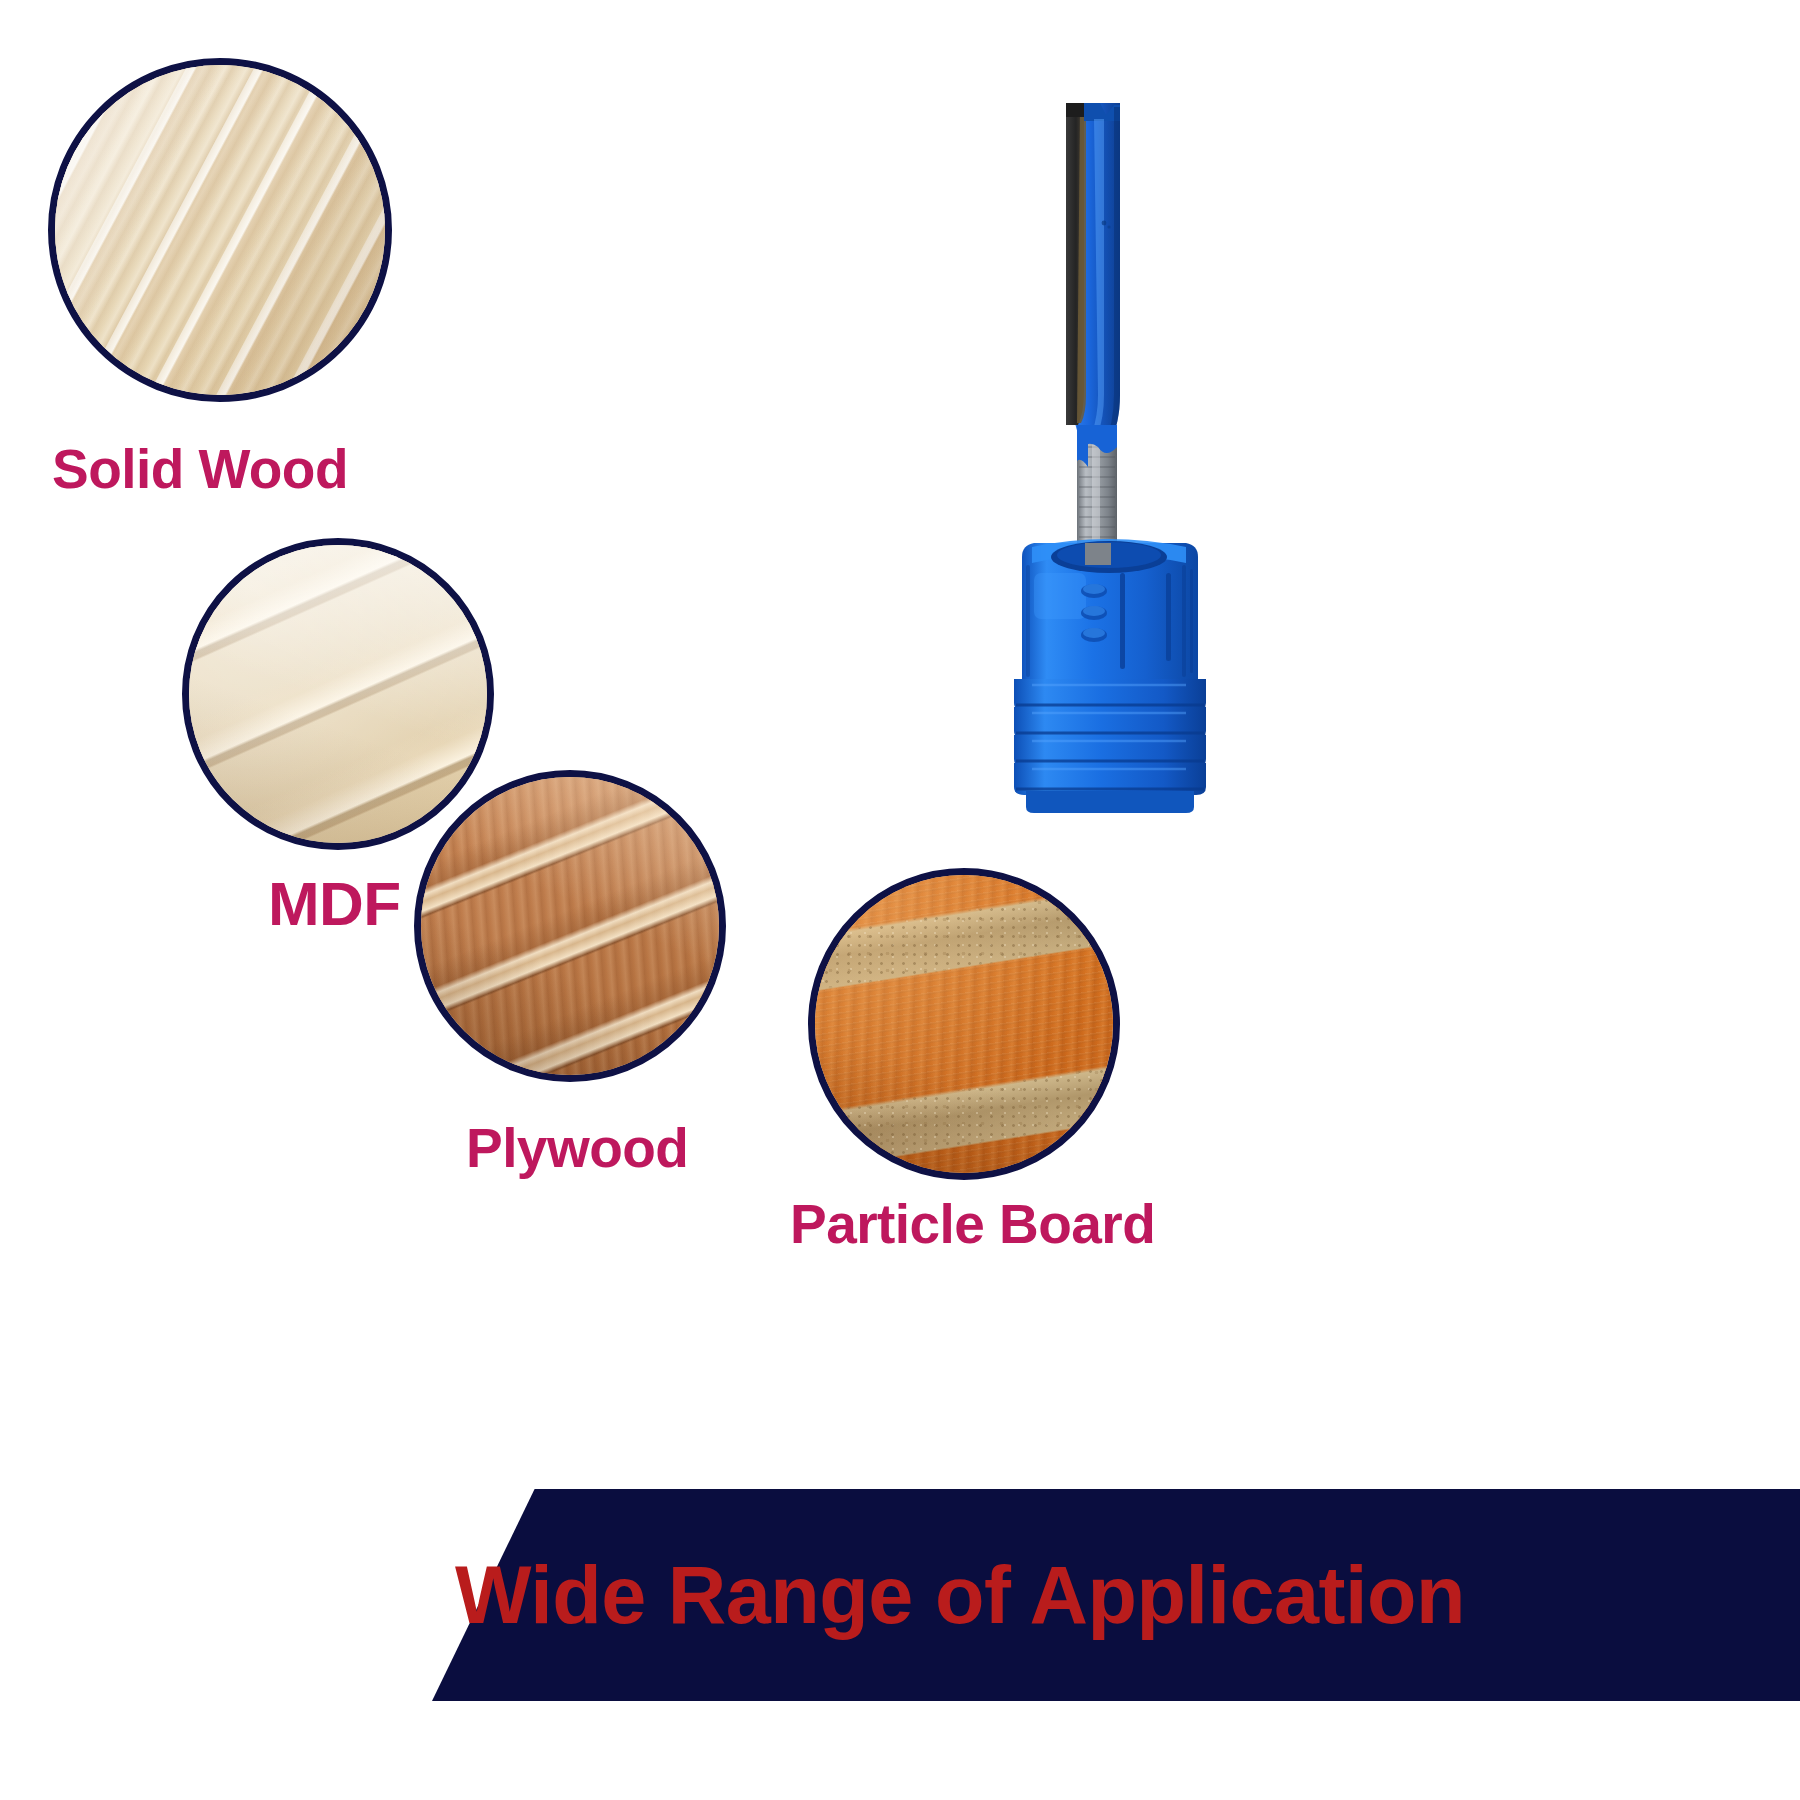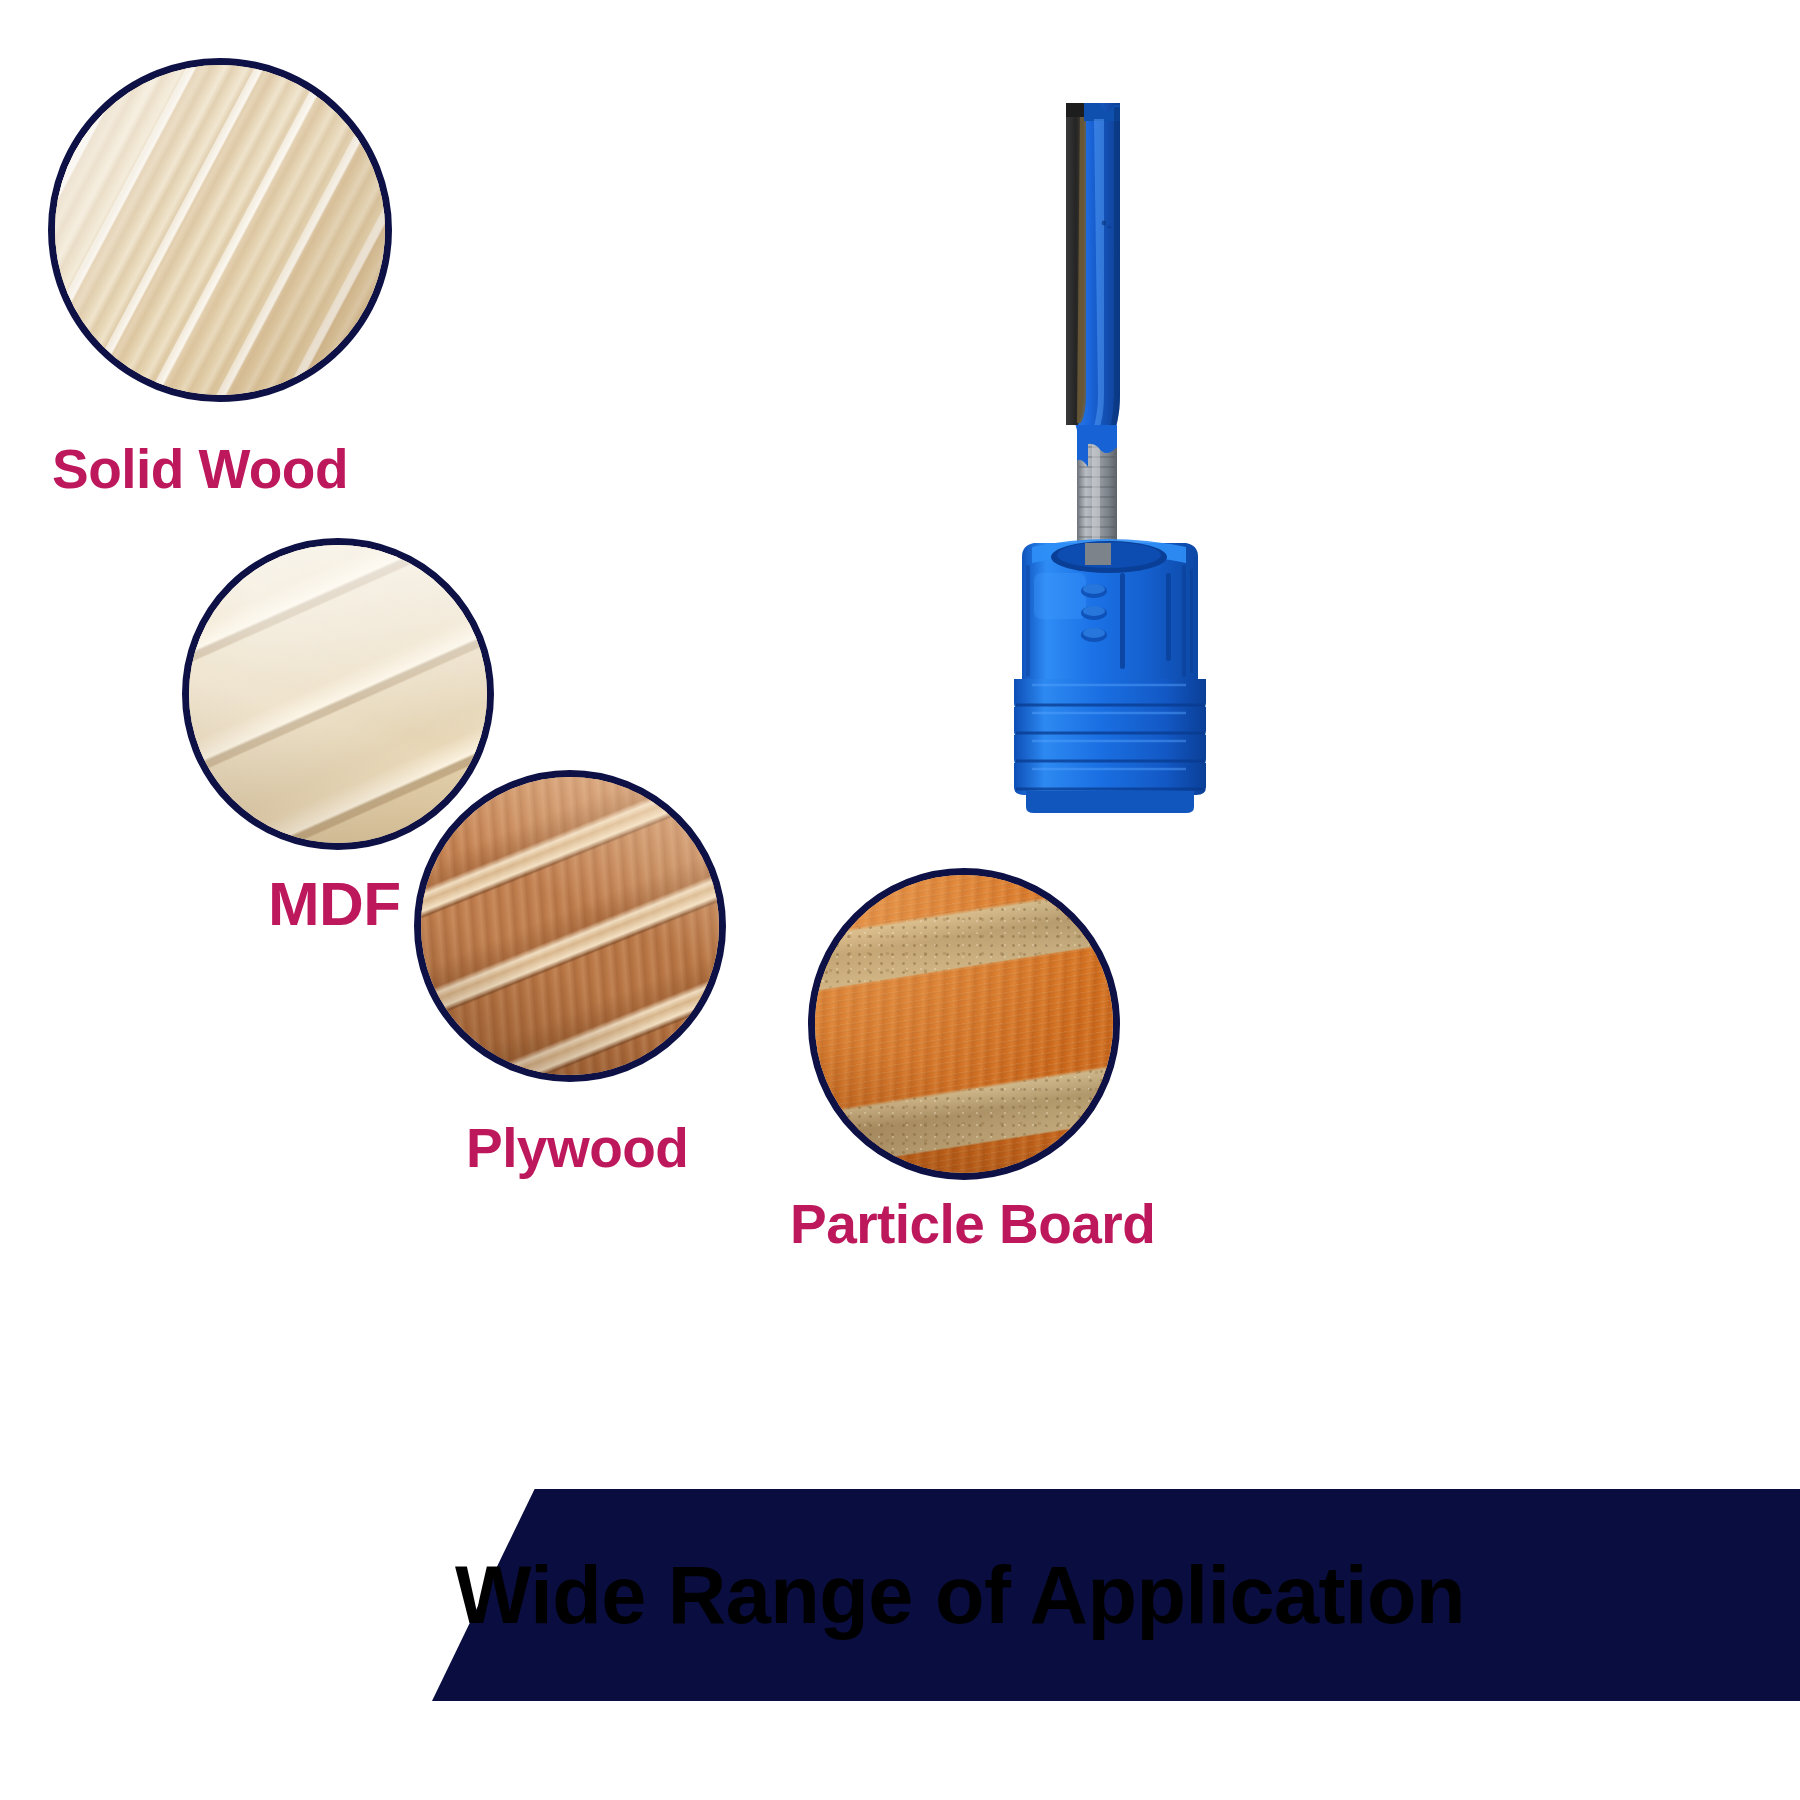--- a/index.html
+++ b/index.html
@@ -182,21 +182,21 @@
     inset: 0;
     background: #0a0d3f;
     clip-path: polygon(29.7% 0%, 100% 0%, 100% 100%, 24.0% 100%);
   }
   #banner .btext {
     position: absolute;
     left: 0; right: 0;
     top: 50%;
     transform: translateY(-50%);
     text-align: center;
-    color: #000000;
+    color: #b91c1c;
     font-size: 81px;
     font-weight: 700;
     letter-spacing: -0.006em;
     padding-left: 120px;
     box-sizing: border-box;
     font-family: "Liberation Sans", sans-serif;
   }
 
   
   #product {

